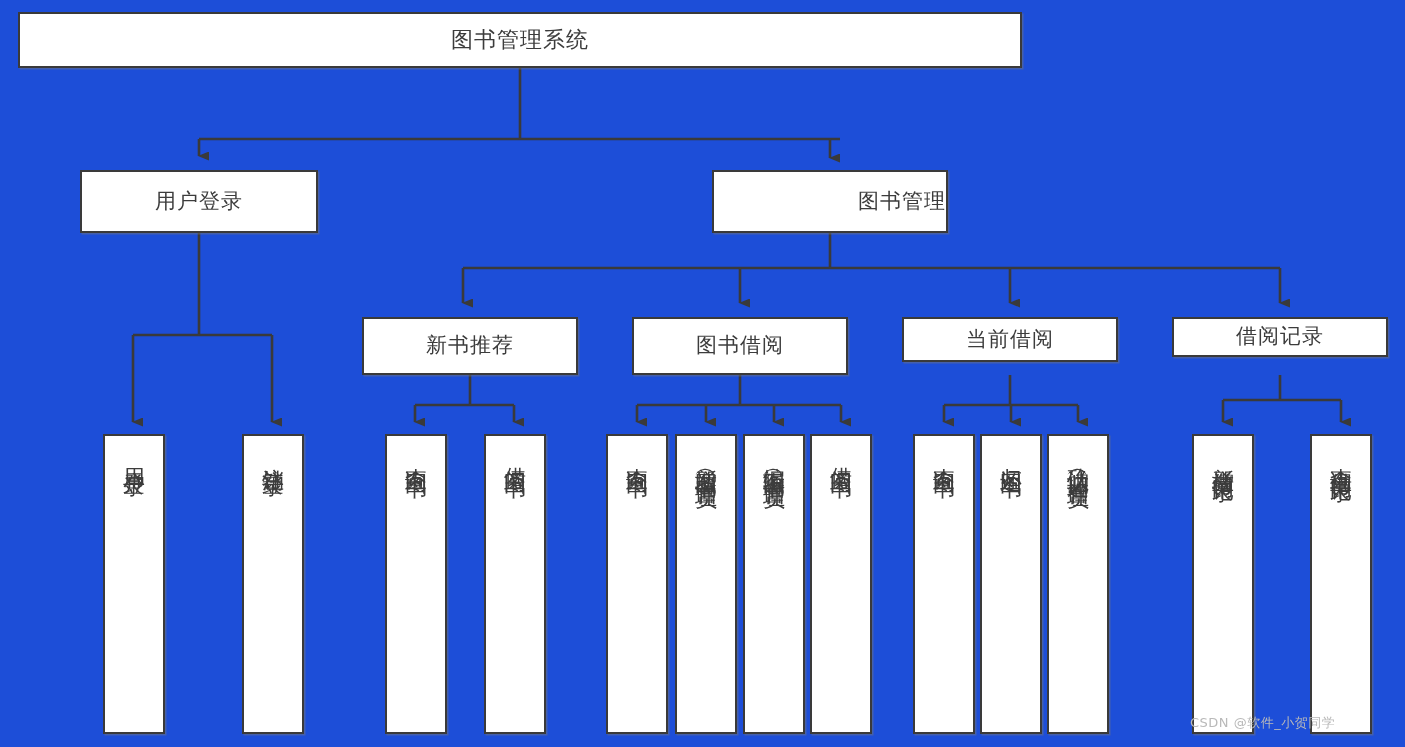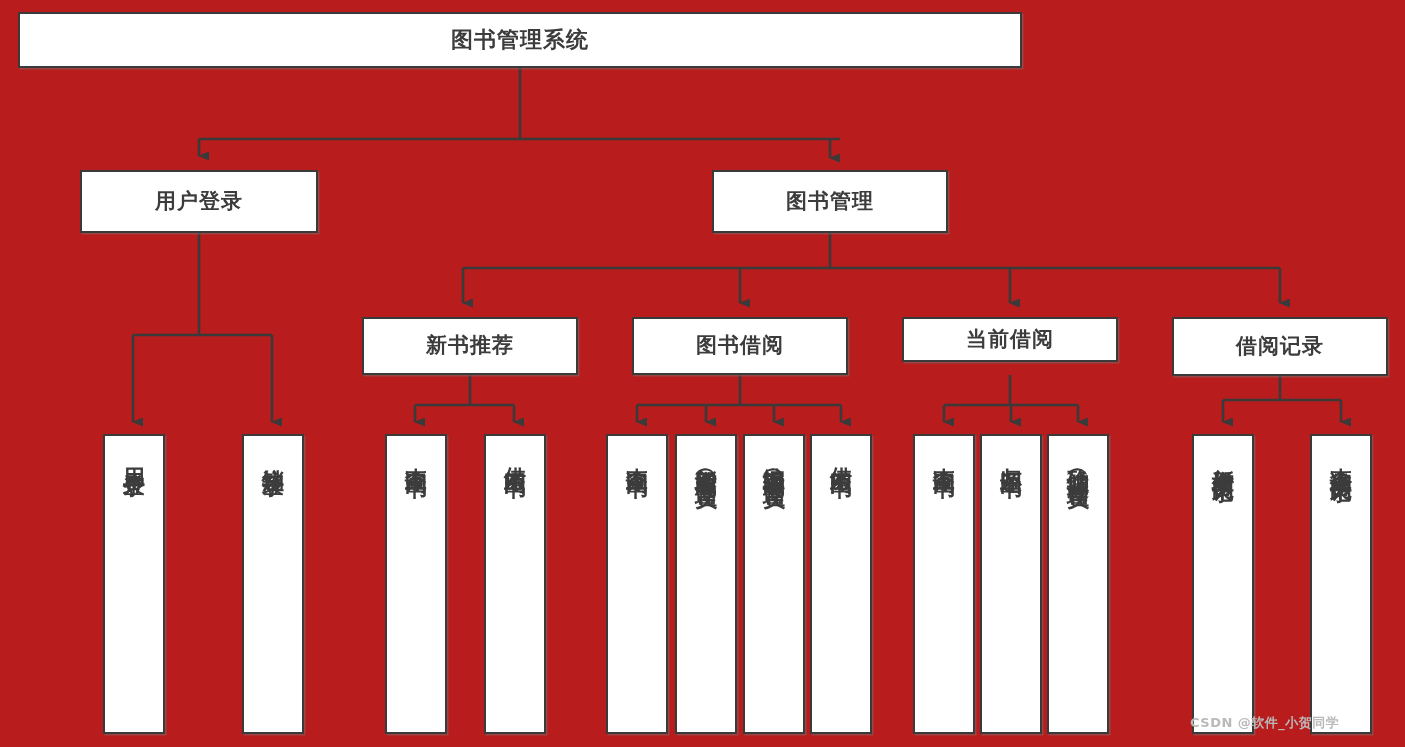--- a/index.html
+++ b/index.html
@@ -7,23 +7,22 @@
     padding: 0;
     background: #ffffff;
   }
   body {
     font-family: "DejaVu Sans", "Liberation Sans", sans-serif;
   }
   #canvas {
     position: relative;
     width: 1405px;
     height: 747px;
-    background: #b91c1c;
+    background: #1d4ed8;
     overflow: hidden;
-    font-weight: bold;
   }
   svg.edges {
     position: absolute;
     left: 0;
     top: 0;
     width: 1405px;
     height: 747px;
     pointer-events: none;
   }
   .node {
@@ -124,34 +123,34 @@
     </g>
   </svg>
 
   <div class="node root horiz" style="left:18px; top:12px; width:1004px; height:56px;">
     <span class="label">图书管理系统</span>
   </div>
 
   <div class="node horiz" style="left:80px; top:170px; width:238px; height:63px;">
     <span class="label">用户登录</span>
   </div>
-  <div class="node horiz" style="left:712px; top:170px; width:236px; height:63px;">
+  <div class="node horiz" style="left:712px; top:170px; width:236px; height:63px;justify-content:flex-end;">
     <span class="label">图书管理</span>
   </div>
 
   <div class="node horiz" style="left:632px; top:317px; width:216px; height:58px;">
     <span class="label">图书借阅</span>
   </div>
   <div class="node horiz" style="left:362px; top:317px; width:216px; height:58px;">
     <span class="label">新书推荐</span>
   </div>
   <div class="node horiz" style="left:902px; top:317px; width:216px; height:45px;">
     <span class="label">当前借阅</span>
   </div>
-  <div class="node horiz" style="left:1172px; top:317px; width:216px; height:59px;">
+  <div class="node horiz" style="left:1172px; top:317px; width:216px; height:40px;">
     <span class="label">借阅记录</span>
   </div>
 
   <div class="node vert" style="left:103px; top:434px; width:62px; height:300px;">
     <span class="label">用户登录</span>
   </div>
   <div class="node vert" style="left:242px; top:434px; width:62px; height:300px;">
     <span class="label">注销登录</span>
   </div>
 

